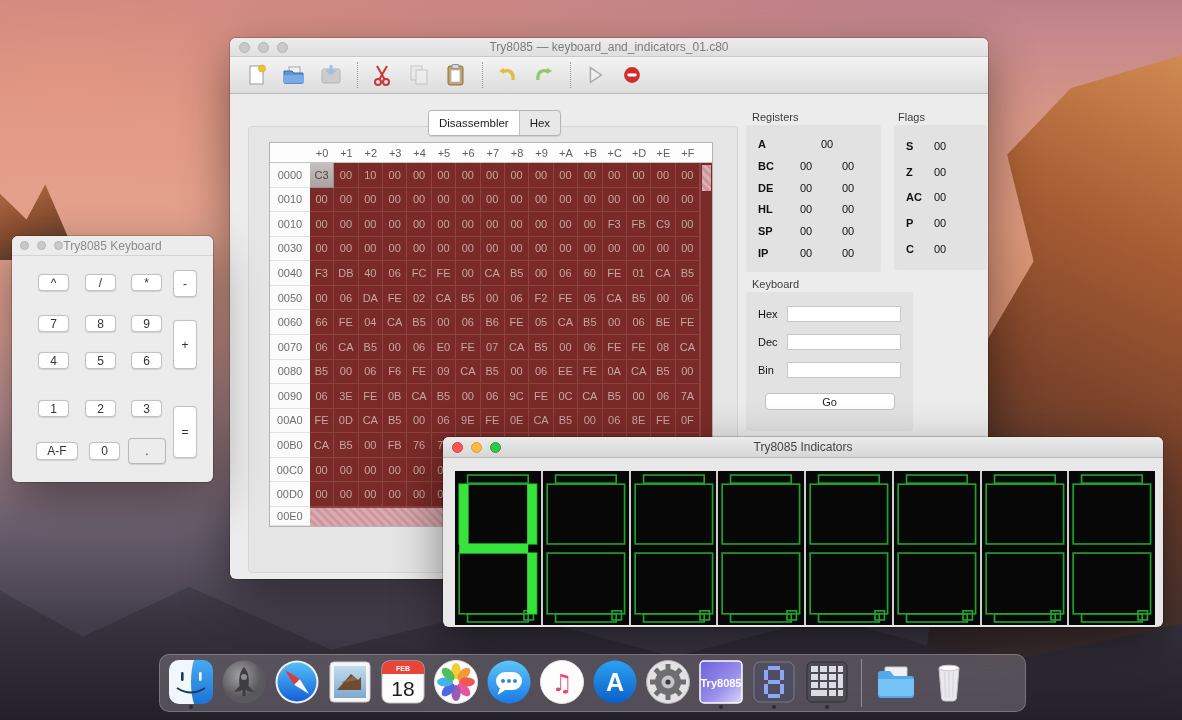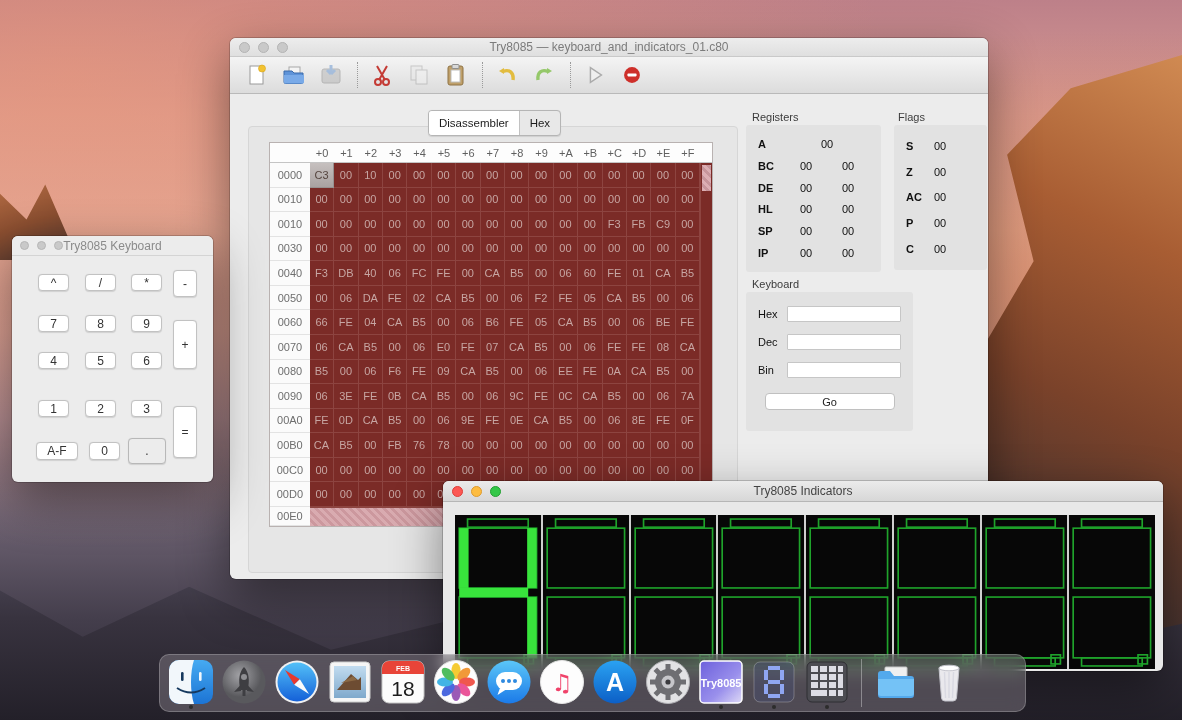--- a/index.html
+++ b/index.html
@@ -95,21 +95,21 @@
   .k-minus{left:161px;top:34px;width:24px;height:27px;}
   .k-7{left:26px;top:79px;width:31px;height:17px;} .k-8{left:73px;top:79px;width:31px;height:17px;} .k-9{left:119px;top:79px;width:31px;height:17px;}
   .k-plus{left:161px;top:84px;width:24px;height:49px;}
   .k-4{left:26px;top:116px;width:31px;height:17px;} .k-5{left:73px;top:116px;width:31px;height:17px;} .k-6{left:119px;top:116px;width:31px;height:17px;}
   .k-1{left:26px;top:164px;width:31px;height:17px;} .k-2{left:73px;top:164px;width:31px;height:17px;} .k-3{left:119px;top:164px;width:31px;height:17px;}
   .k-eq{left:161px;top:170px;width:24px;height:52px;}
   .k-af{left:24px;top:206px;width:42px;height:18px;} .k-0{left:77px;top:206px;width:31px;height:18px;}
   .k-dot{left:116px;top:202px;width:38px;height:26px;background:#ececec;border-color:#b8b8b8;}
 
   
-  .indicators-window { left:443px; top:437px; width:720px; height:190px; z-index:30; background:#e8e8e8;margin-top:44px; }
+  .indicators-window { left:443px; top:437px; width:720px; height:190px; z-index:30; background:#e8e8e8; }
   .ind-title { height:21px; background:linear-gradient(#ebebeb,#d7d7d7); border-bottom:1px solid #b6b6b6; border-radius:6px 6px 0 0; position:relative; display:flex; align-items:center; }
   .ind-title .win-title { position:absolute; left:0; right:0; text-align:center; font-size:12px; color:#434343; }
   .seg-strip { position:absolute; left:12px; top:34px; width:700px; height:154px; display:flex; gap:2px; background:#cfcfcf; }
   .seg-cell { flex:1; background:#070707; }
   .seg-cell svg { display:block; width:100%; height:100%; }
 
   
   .dock { position:absolute; left:159px; top:654px; width:867px; height:58px; z-index:40;
     background:rgba(145,138,148,.42); border:1px solid rgba(255,255,255,.22); border-radius:10px;
     display:flex; align-items:center; padding:0 7px; gap:5px; backdrop-filter:blur(8px); }

